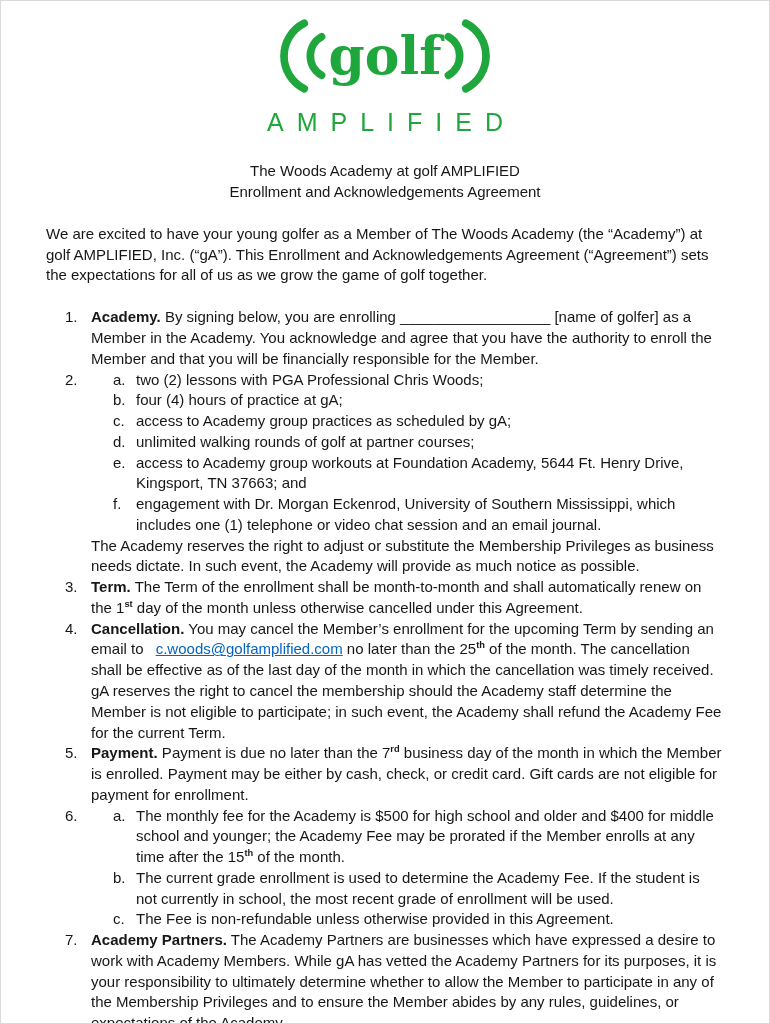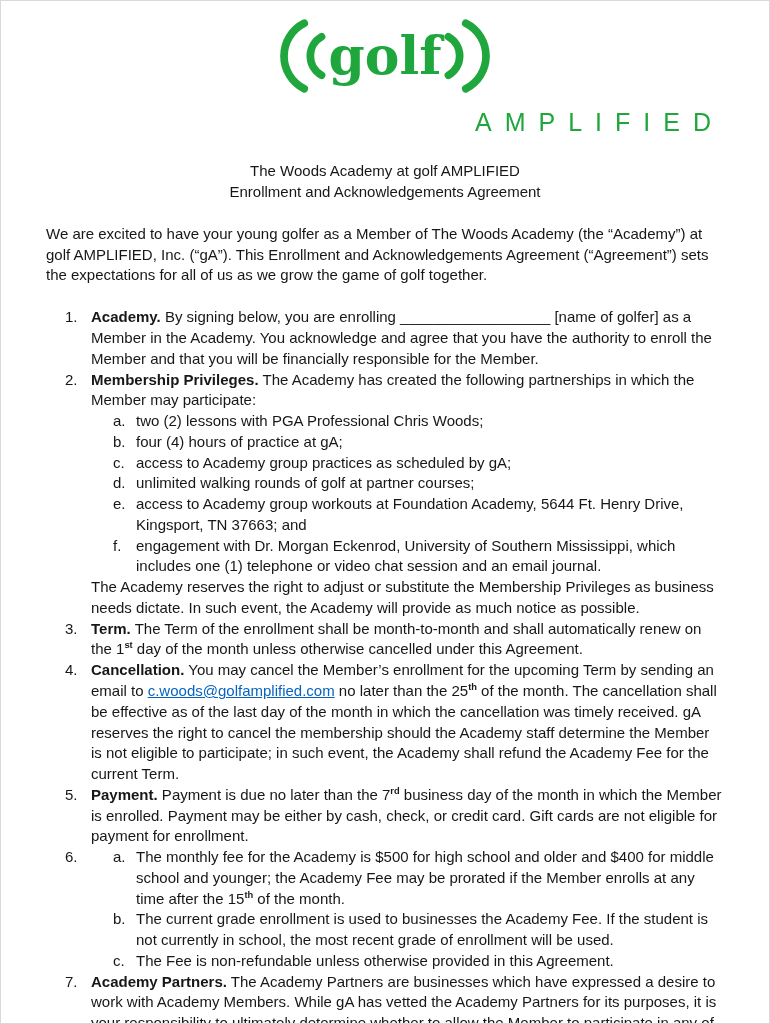--- a/index.html
+++ b/index.html
@@ -15,38 +15,37 @@
   
   .logo-block { text-align: center; }
   .logo-svg { display: inline-block; }
   .logo-subtitle {
     color: var(--brand);
     font-size: 25px;
     letter-spacing: 13px;
     padding-left: 13px; 
     font-weight: 400;
     margin-top: 2px;
-    text-align: right;
   }
   
   .doc-title { text-align: center; margin-top: 22px; }
   .doc-title div { font-size: 15px; }
   
   .intro { margin-top: 21px; }
   
   .list { margin-top: 21px; padding-left: 19px; }
   .li { display: flex; }
   .marker { flex: 0 0 26px; }
   .li-body { flex: 1 1 auto; min-width: 0; }
   .sub { display: flex; padding-left: 22px; }
   .sub .marker { flex: 0 0 23px; }
   .runs { }
   .b { font-weight: bold; }
   sup { font-size: 0.62em; line-height: 0; font-weight: bold; }
-  a.email-link { color: var(--link); text-decoration: underline; cursor: pointer; }
+  a.email-link { color: var(--link); text-decoration: underline; cursor: pointer; margin-left: 8px; }
 </style>
 </head>
 <body>
 
 <div class="page">
 
   <div class="logo-block">
     <svg class="logo-svg" width="250" height="82" viewBox="0 0 260 84" style="color: var(--brand);">
 
       <path d="M 46 8 A 38 38 0 0 0 46 76" fill="none" stroke="currentColor" stroke-width="8" stroke-linecap="round"></path>
@@ -70,21 +69,20 @@
   <div class="list">
       <div class="li">
         <div class="marker">1.</div>
         <div class="li-body">
           <div class="runs"><span class="b">Academy.</span><span> By signing below, you are enrolling __________________ [name of golfer] as a Member in the Academy. You acknowledge and agree that you have the authority to enroll the Member and that you will be financially responsible for the Member.</span></div>
         </div>
       </div>
       <div class="li">
         <div class="marker">2.</div>
         <div class="li-body">
-          <div class="runs"><span class="b">Membership Privileges.</span><span> The Academy has created the following partnerships in which the Member may participate:</span></div>
           <div class="sub">
             <div class="marker">a.</div>
             <div class="runs"><span>two (2) lessons with PGA Professional Chris Woods;</span></div>
           </div>
           <div class="sub">
             <div class="marker">b.</div>
             <div class="runs"><span>four (4) hours of practice at gA;</span></div>
           </div>
           <div class="sub">
             <div class="marker">c.</div>
@@ -125,21 +123,21 @@
       </div>
       <div class="li">
         <div class="marker">6.</div>
         <div class="li-body">
           <div class="sub">
             <div class="marker">a.</div>
             <div class="runs"><span>The monthly fee for the Academy is $500 for high school and older and $400 for middle school and younger; the Academy Fee may be prorated if the Member enrolls at any time after the 15</span><sup>th</sup><span> of the month.</span></div>
           </div>
           <div class="sub">
             <div class="marker">b.</div>
-            <div class="runs"><span>The current grade enrollment is used to businesses the Academy Fee. If the student is not currently in school, the most recent grade of enrollment will be used.</span></div>
+            <div class="runs"><span>The current grade enrollment is used to determine the Academy Fee. If the student is not currently in school, the most recent grade of enrollment will be used.</span></div>
           </div>
           <div class="sub">
             <div class="marker">c.</div>
             <div class="runs"><span>The Fee is non-refundable unless otherwise provided in this Agreement.</span></div>
           </div>
         </div>
       </div>
       <div class="li">
         <div class="marker">7.</div>
         <div class="li-body">

